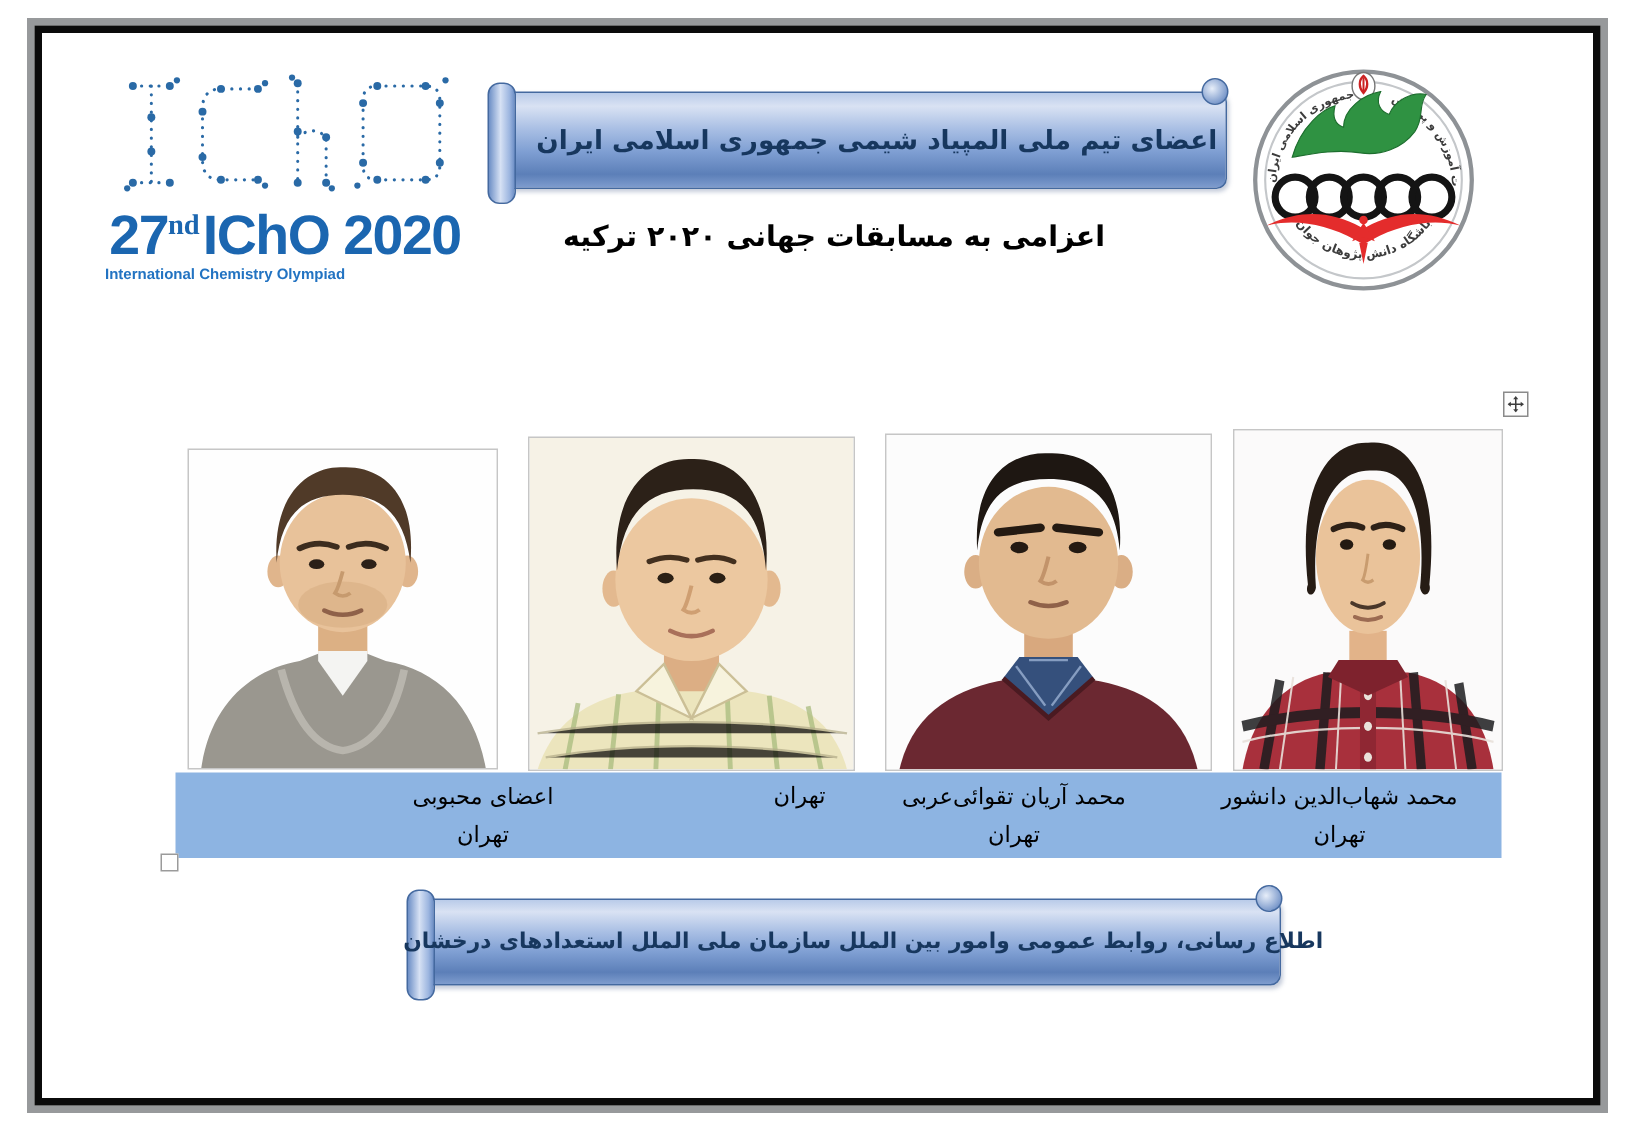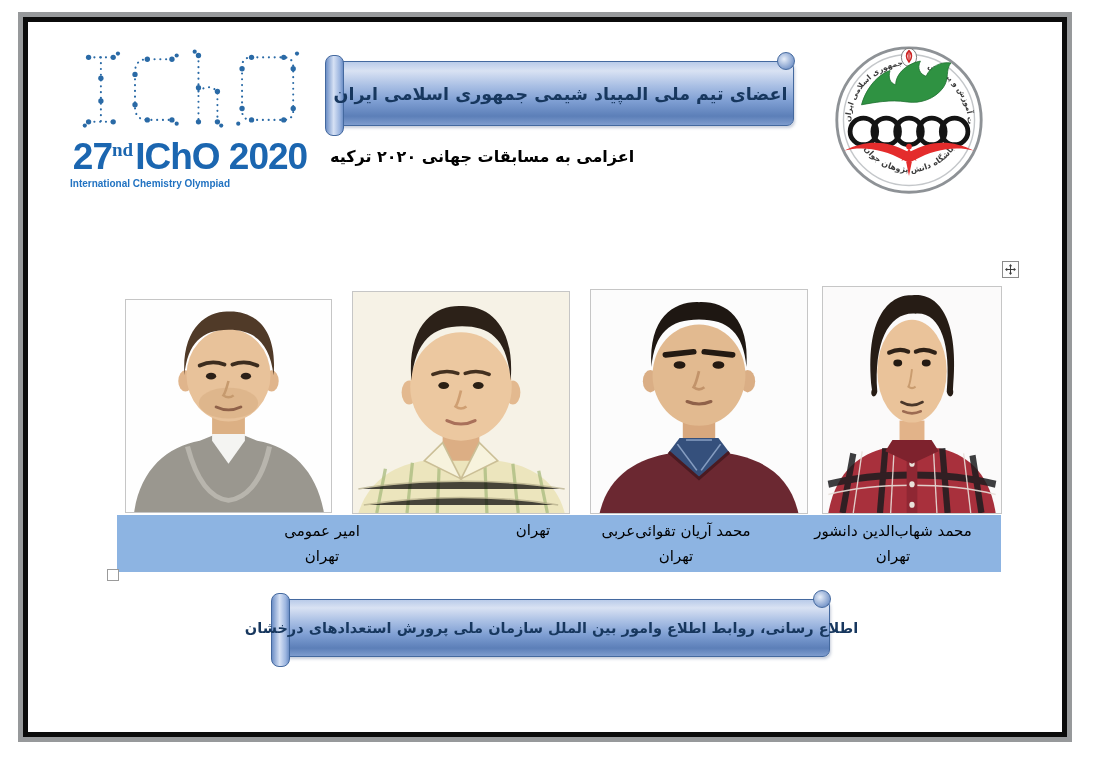--- a/index.html
+++ b/index.html
@@ -24,38 +24,38 @@
       font-size:37px;font-weight:bold;color:var(--accent_blue);letter-spacing:-1px;white-space:nowrap;}
   .icho-title sup{font-size:19px;vertical-align:13px;letter-spacing:0;font-family:Liberation Serif, serif;}
   .icho-title .rest{margin-left:2px;}
   .icho-sub{position:absolute;left:4px;top:134px;width:248px;text-align:left;
       font-family:"Liberation Sans","DejaVu Sans",sans-serif;
       font-size:10px;font-weight:bold;color:var(--icho_sub_blue);white-space:nowrap;}
   
   .scroll{position:absolute;border:1px solid var(--scroll_border);border-radius:7px;
       background:linear-gradient(180deg,#b9cbe9 0%,var(--scroll_light) 14%,#a9bfe4 38%,var(--scroll_mid) 62%,var(--scroll_dark) 86%,#7e9cce 100%);
       box-shadow:1px 2px 3px rgba(90,110,150,.35);
-      display:flex;align-items:center;justify-content:center;}
+      display:flex;align-items:center;justify-content:center;padding-left:24px;}
   .scroll::before{ 
       content:'';position:absolute;left:-3px;top:-7px;bottom:-11px;width:17px;
       border:1px solid var(--scroll_border);border-radius:8px;
       background:linear-gradient(90deg,#6d8fc6 0%,#d6e1f4 45%,#9db6e0 80%,#6d8fc6 100%);}
   .scroll::after{ 
       content:'';position:absolute;right:-2px;top:-10px;width:16px;height:16px;border-radius:50%;
       border:1px solid var(--scroll_border);
       background:radial-gradient(circle at 38% 38%,#e7eef9,#7796c9 75%);}
   .scroll span{position:relative;z-index:2;direction:rtl;unicode-bidi:embed;
       color:var(--banner_text_navy);font-weight:bold;text-align:center;white-space:nowrap;}
   .banner-top{left:327px;top:61px;width:465px;height:63px;}
   .banner-top span{font-size:17.5px;}
   .banner-bottom{left:273px;top:599px;width:555px;height:56px;}
   .banner-bottom span{font-size:14.5px;}
   
-  .line1{position:absolute;left:330px;top:147px;width:452px;text-align:left;direction:rtl;
-      font-size:16px;font-weight:bold;color:var(--text_black);white-space:nowrap;}
+  .line1{position:absolute;left:330px;top:147px;width:452px;text-align:center;direction:rtl;
+      font-size:19px;font-weight:bold;color:var(--text_black);white-space:nowrap;}
   .line2{position:absolute;left:330px;top:196px;width:452px;text-align:center;direction:rtl;
       font-size:16.5px;font-weight:bold;color:var(--text_black);white-space:nowrap;}
   
   .ministry{position:absolute;left:833px;top:44px;width:152px;height:152px;}
   
   .photo{position:absolute;border:1px solid #c6c6c6;background:#fff;overflow:hidden;}
   .photo svg{display:block;width:100%;height:100%;}
   .photo-1{left:125px;top:299px;width:205px;height:212px;}
   .photo-2{left:352px;top:291px;width:216px;height:221px;}
   .photo-3{left:590px;top:289px;width:216px;height:223px;}
@@ -300,35 +300,35 @@
       <ellipse cx="84" cy="74" rx="5" ry="3.4" fill="#241a12"></ellipse>
       <ellipse cx="116" cy="74" rx="5" ry="3.4" fill="#241a12"></ellipse>
       <path d="M100,80 q-2,14 -4,17 q4,3 8,0" stroke="#c99c6f" stroke-width="2.2" fill="none"></path>
       <path d="M88,112 Q100,118 112,112" stroke="#4a372a" stroke-width="2.6" fill="none" stroke-linecap="round"></path>
       <path d="M90,121 q10,4 20,0" stroke="#9c6b52" stroke-width="2.6" fill="none" stroke-linecap="round"></path>
     </svg>
   </div>
 
   <div class="band">
     <div class="cell cell-1">
-      <div class="nm">امیر عمومی</div>
+      <div class="nm">اعضای محبوبی</div>
       <div class="ct">تهران</div>
     </div>
     <div class="cell cell-2">
       <div class="ct">تهران</div>
     </div>
     <div class="cell cell-3">
       <div class="nm">محمد آریان تقوائی‌عربی</div>
       <div class="ct">تهران</div>
     </div>
     <div class="cell cell-4">
       <div class="nm">محمد شهاب‌الدین  دانشور</div>
       <div class="ct">تهران</div>
     </div>
   </div>
 
   <div class="anchor-square"></div>
 
   <div class="scroll banner-bottom">
-    <span>اطلاع رسانی، روابط اطلاع وامور بین الملل سازمان ملی پرورش استعدادهای درخشان</span>
+    <span>اطلاع رسانی، روابط عمومی وامور بین الملل سازمان ملی الملل استعدادهای درخشان</span>
   </div>
 
 </div>
 
 </body></html>

